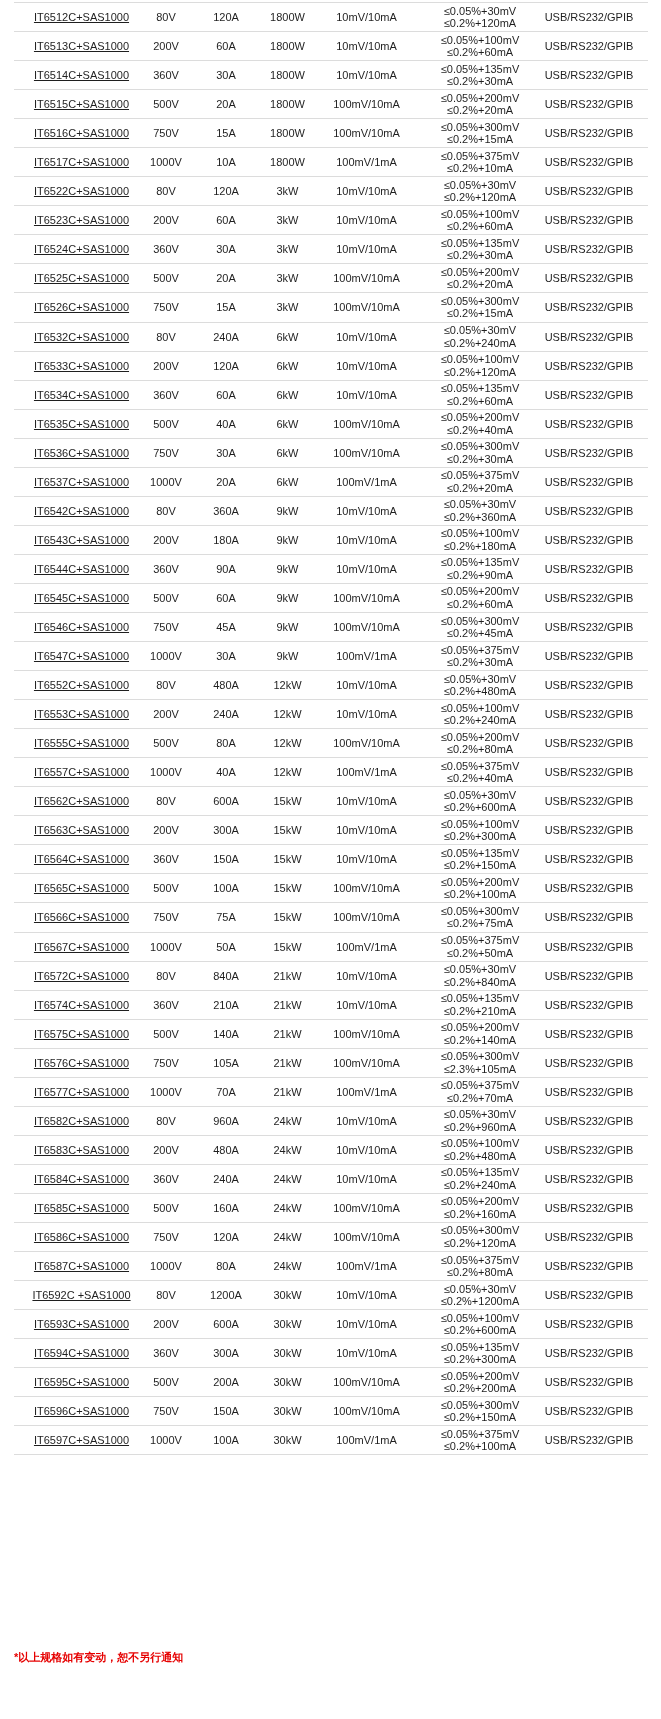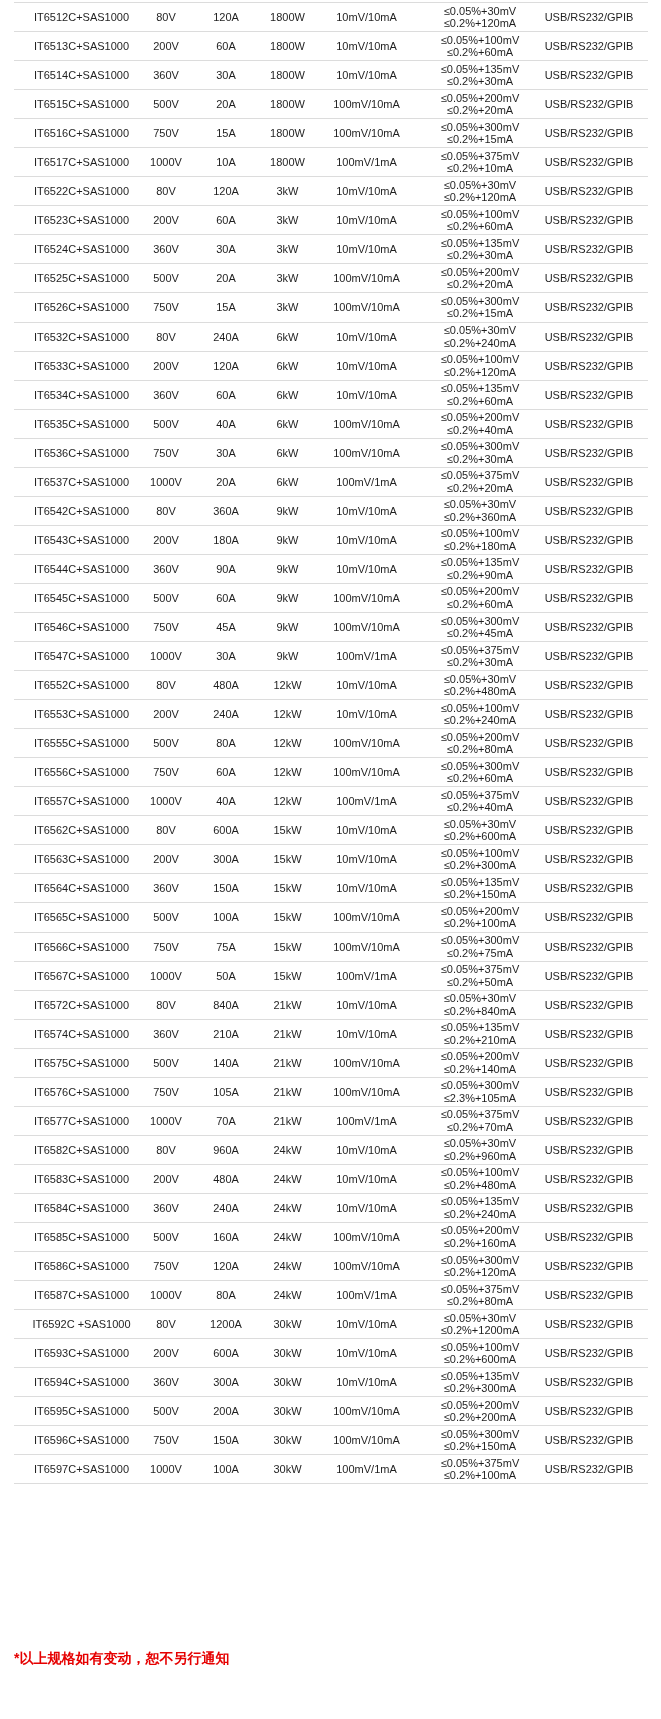--- a/index.html
+++ b/index.html
@@ -22,26 +22,26 @@
   table.spec-table tr{border-top:1px solid var(--border);}
   table.spec-table{border-bottom:1px solid var(--border);}
   table.spec-table td{
     height:29.05px;
     font-size:11px;
     text-align:center;
     vertical-align:middle;
     white-space:nowrap;
     overflow:hidden;
   }
-  td.c-model{text-align:left;padding-left:9px;}
+  td.c-model{text-align:left;padding-left:9px;text-decoration:underline;}
   td.c-acc{text-align:left;padding-left:12px;font-size:10.5px;line-height:12.5px;}
   td.c-acc span{display:block;}
   .footnote{
     position:absolute;left:14px;top:1650px;
-    font-size:14px;font-weight:bold;color:var(--accent-red);
+    font-size:11px;font-weight:bold;color:var(--accent-red);
     white-space:nowrap;
   }
 </style>
 </head>
 <body>
 
 <table class="spec-table">
   <colgroup>
     <col style="width:126px">
       <col style="width:52px">
@@ -358,32 +358,20 @@
     <td>80A</td>
     <td>12kW</td>
     <td>100mV/10mA</td>
     <td class="c-acc">
       <span>≤0.05%+200mV</span>
       <span>≤0.2%+80mA</span>
     </td>
     <td>USB/RS232/GPIB</td>
   </tr>
       <tr>
-    <td class="c-model">IT6556C+SAS1000</td>
-    <td>750V</td>
-    <td>60A</td>
-    <td>12kW</td>
-    <td>100mV/10mA</td>
-    <td class="c-acc">
-      <span>≤0.05%+300mV</span>
-      <span>≤0.2%+60mA</span>
-    </td>
-    <td>USB/RS232/GPIB</td>
-  </tr>
-      <tr>
     <td class="c-model">IT6557C+SAS1000</td>
     <td>1000V</td>
     <td>40A</td>
     <td>12kW</td>
     <td>100mV/1mA</td>
     <td class="c-acc">
       <span>≤0.05%+375mV</span>
       <span>≤0.2%+40mA</span>
     </td>
     <td>USB/RS232/GPIB</td>

